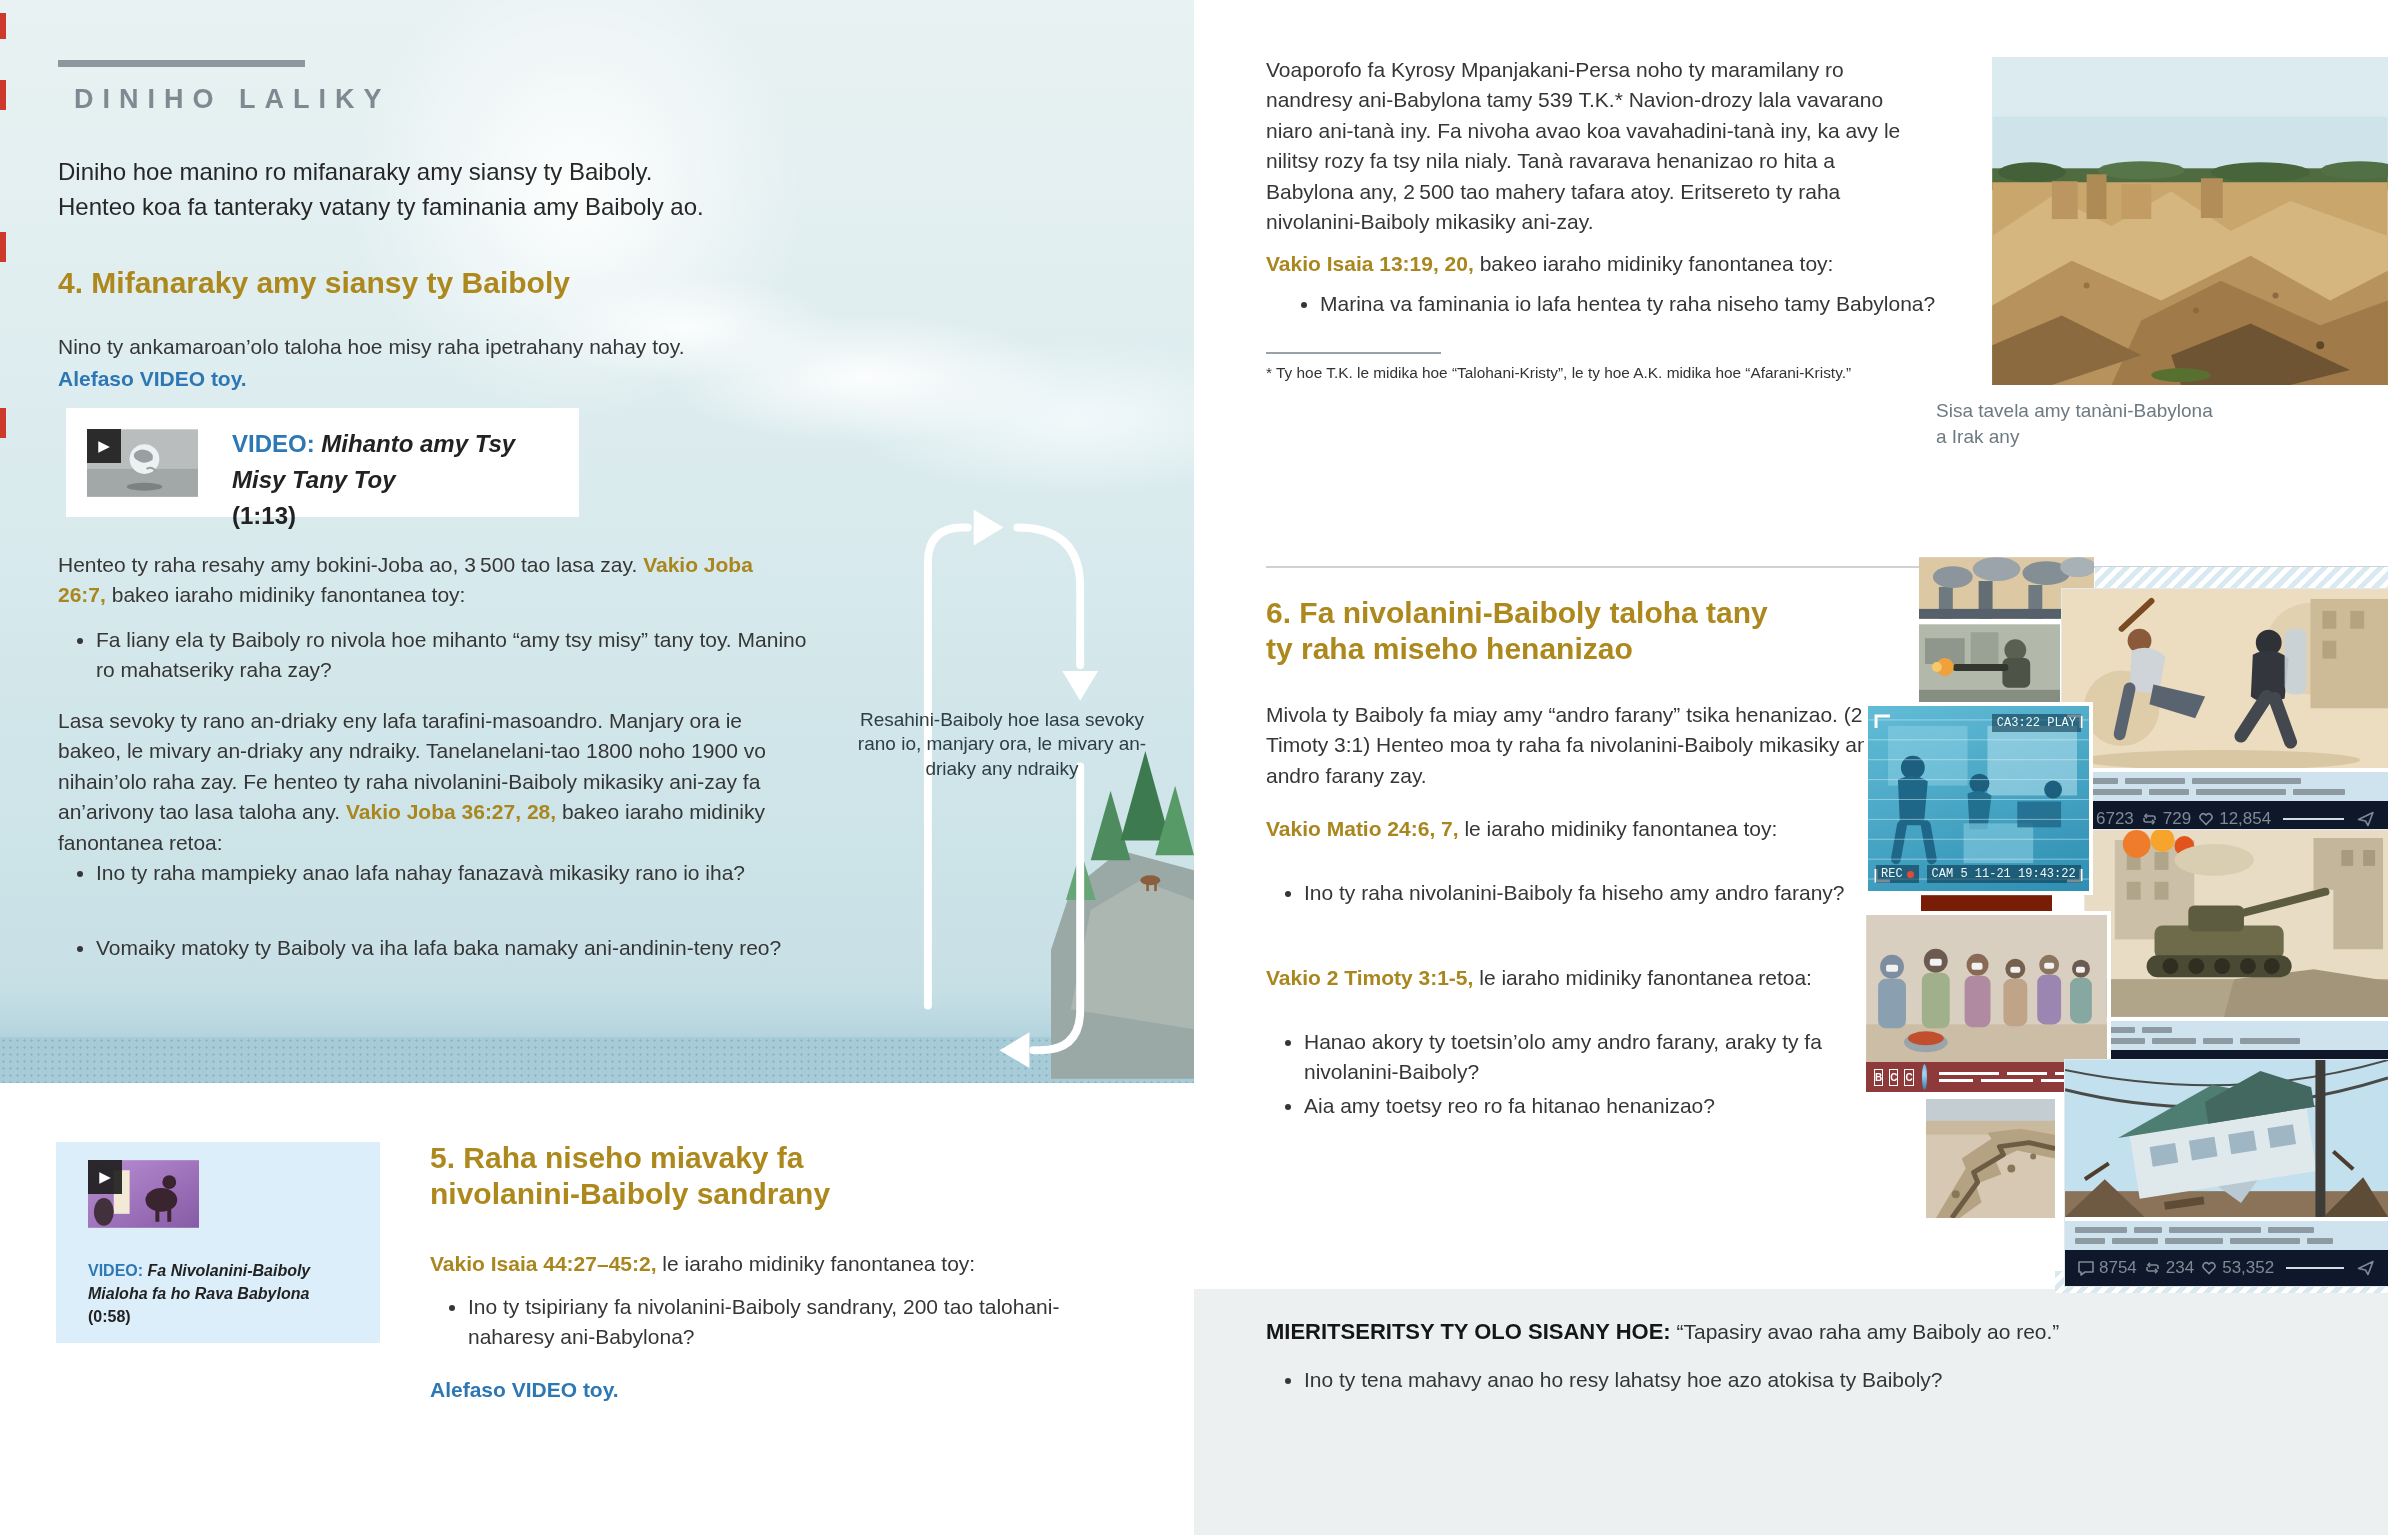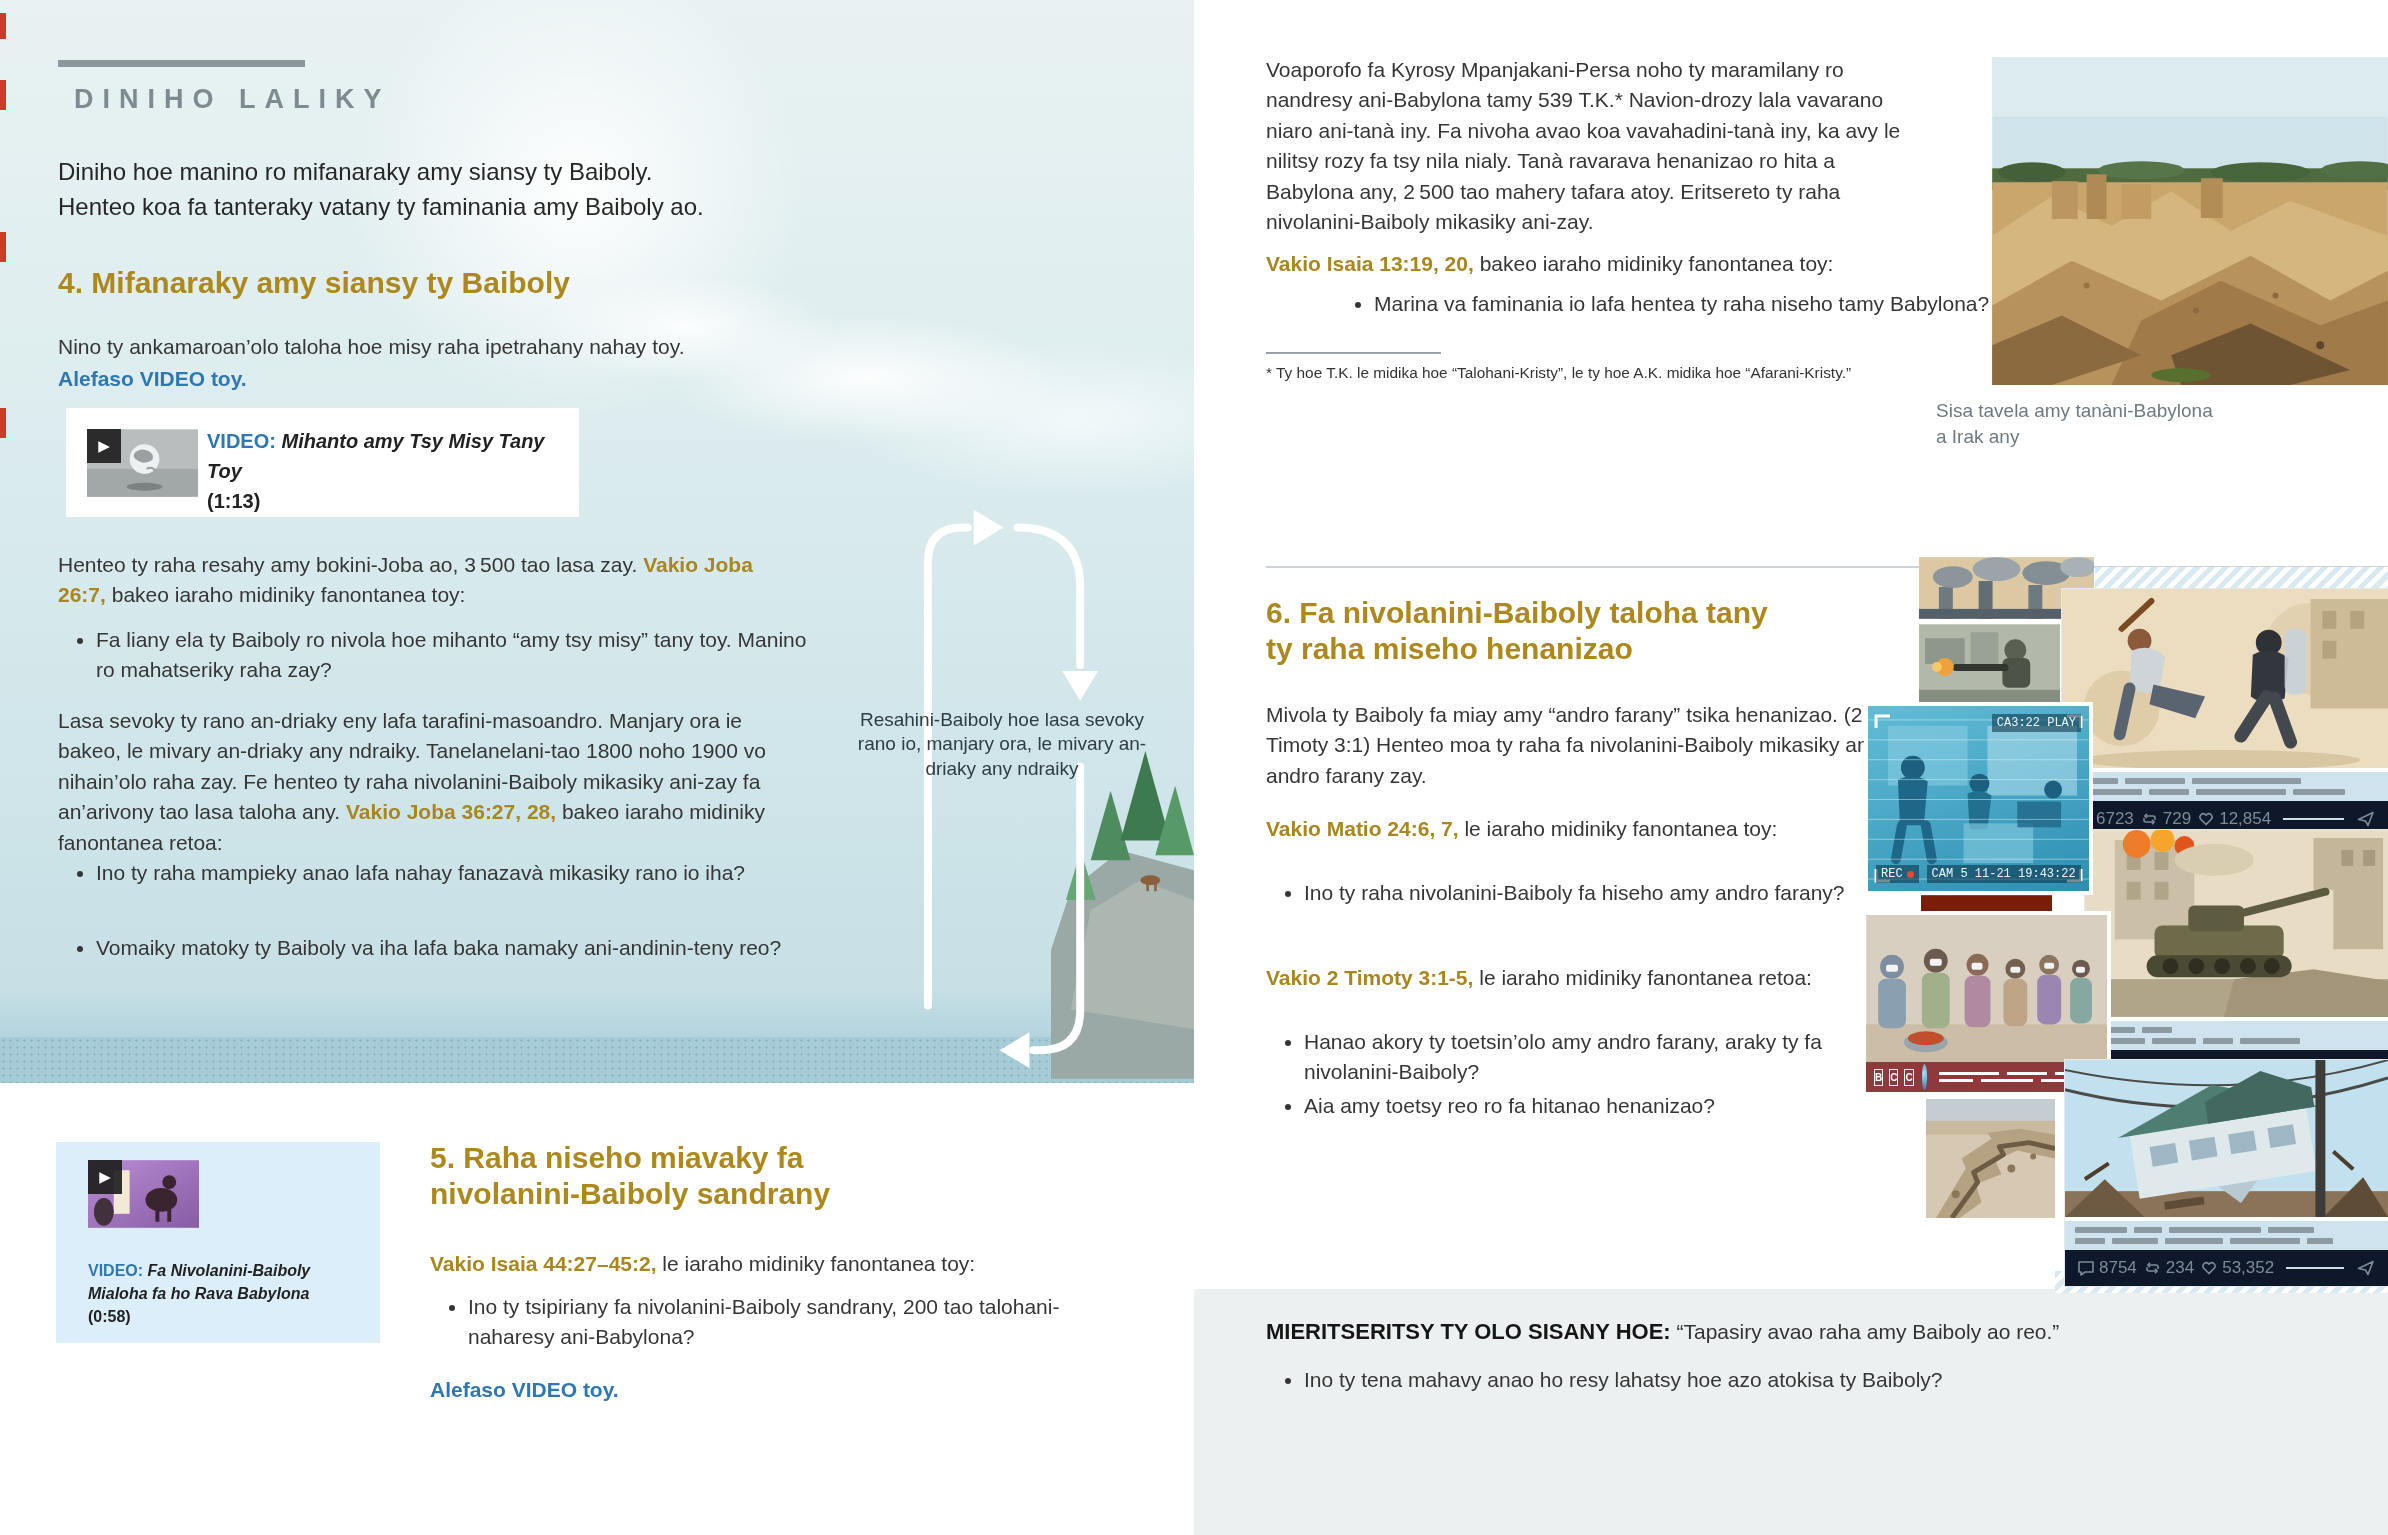--- a/index.html
+++ b/index.html
@@ -59,39 +59,39 @@
   .vbox1{left:66px;top:408px;width:513px;height:109px;background:#ffffff;}
   .vbox2{left:56px;top:1142px;width:324px;height:201px;background:#dceef9;}
   .thumb{position:absolute;overflow:hidden;}
   .playbtn{
     position:absolute;left:0;top:0;width:34px;height:34px;background:rgba(30,30,30,.92);
     color:#fff;display:flex;align-items:center;justify-content:center;font-size:15px;
   }
   .vlabel{color:#2d77b4;font-weight:bold;}
   .vtitle{font-style:italic;font-weight:bold;color:#222;}
   .vdur{font-weight:bold;color:#222;}
-  .v1text{position:absolute;left:141px;top:18px;width:338px;font-size:20px;line-height:1.5;}
+  .v1text{position:absolute;left:166px;top:18px;width:338px;font-size:24px;line-height:1.5;}
   .v2text{position:absolute;left:32px;top:117px;width:261px;font-size:16px;line-height:1.45;}
 
   
   .cycle-caption{
     left:852px;top:708px;width:300px;text-align:center;
     font-size:19px;line-height:1.28;color:#2f3d44;
   }
 
   
   .s5-heading{left:430px;top:1140px;width:517px;}
   .s5-ref{left:430px;top:1249px;width:597px;}
   .s5-bullet{left:442px;top:1292px;width:617px;}
   .s5-link{left:430px;top:1375px;}
 
   
   .r-p1{left:1266px;top:55px;width:645px;}
   .r-ref1{left:1266px;top:249px;width:645px;}
-  .r-b1{left:1348px;top:289px;width:617px;}
+  .r-b1{left:1294px;top:289px;width:617px;}
   .foot-rule{left:1266px;top:352px;width:175px;height:2px;background:#9aa1a6;}
   .footnote{left:1266px;top:362px;width:642px;font-size:15.4px;line-height:1.4;color:#333;}
   .photo-caption{left:1936px;top:398px;width:378px;font-size:19px;line-height:1.35;color:#6e7a81;}
   .divider6{left:1266px;top:566px;width:1122px;height:2px;background:#ccd2d5;z-index:0;}
   .s6-heading{left:1266px;top:595px;width:637px;}
   .s6-p1{left:1266px;top:700px;width:625px;}
   .s6-ref1{left:1266px;top:814px;width:597px;}
   .s6-b1{left:1278px;top:878px;width:577px;}
   .s6-ref2{left:1266px;top:963px;width:597px;}
   .s6-b2{left:1278px;top:1027px;width:577px;}

